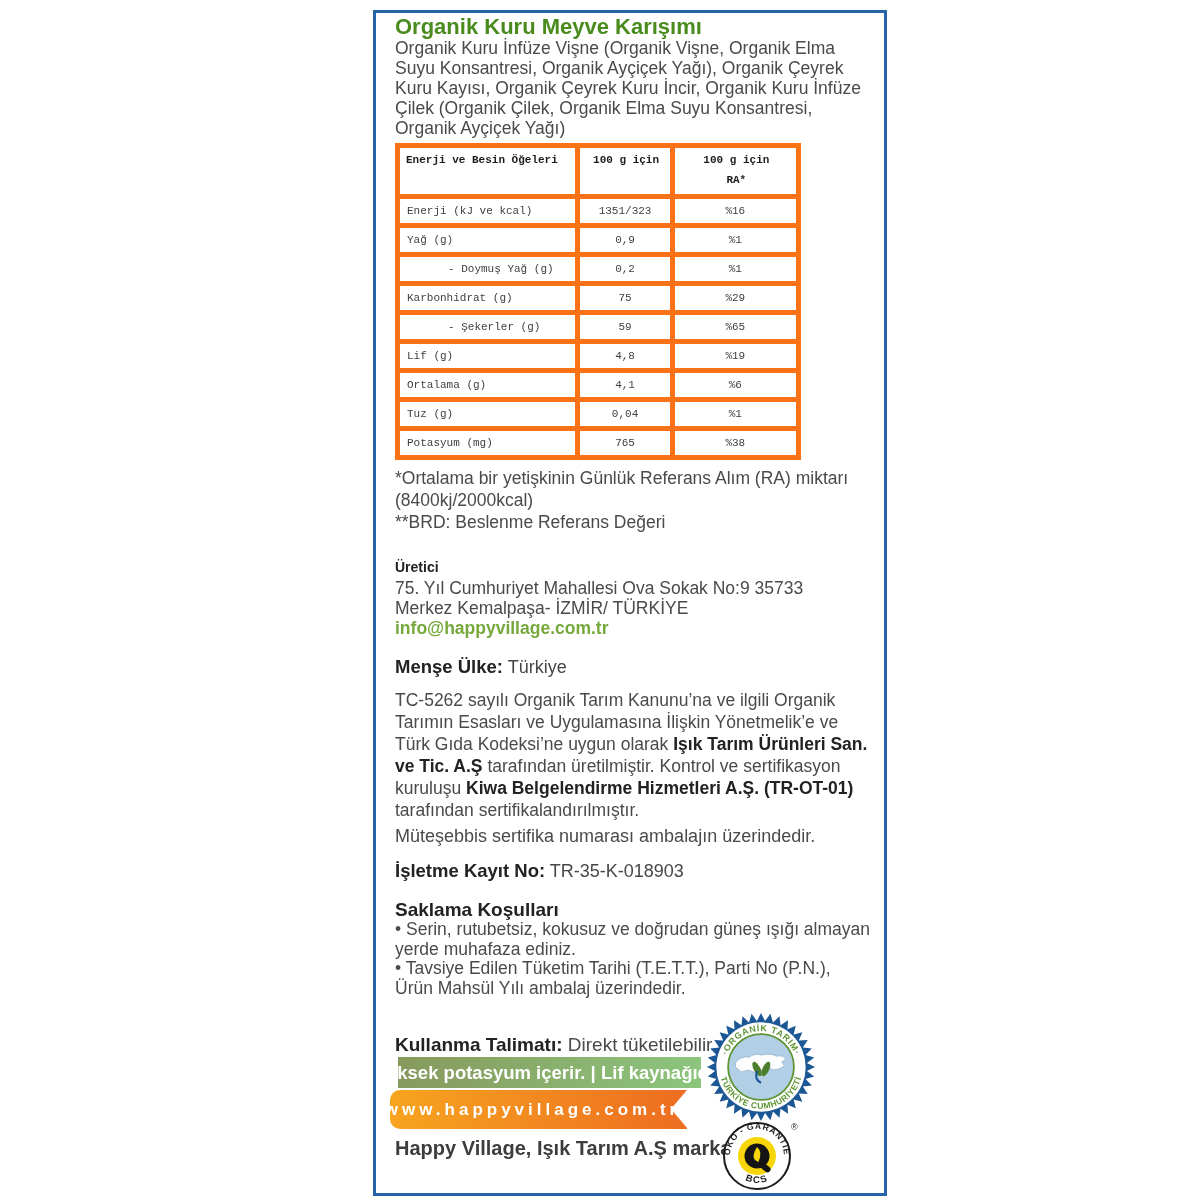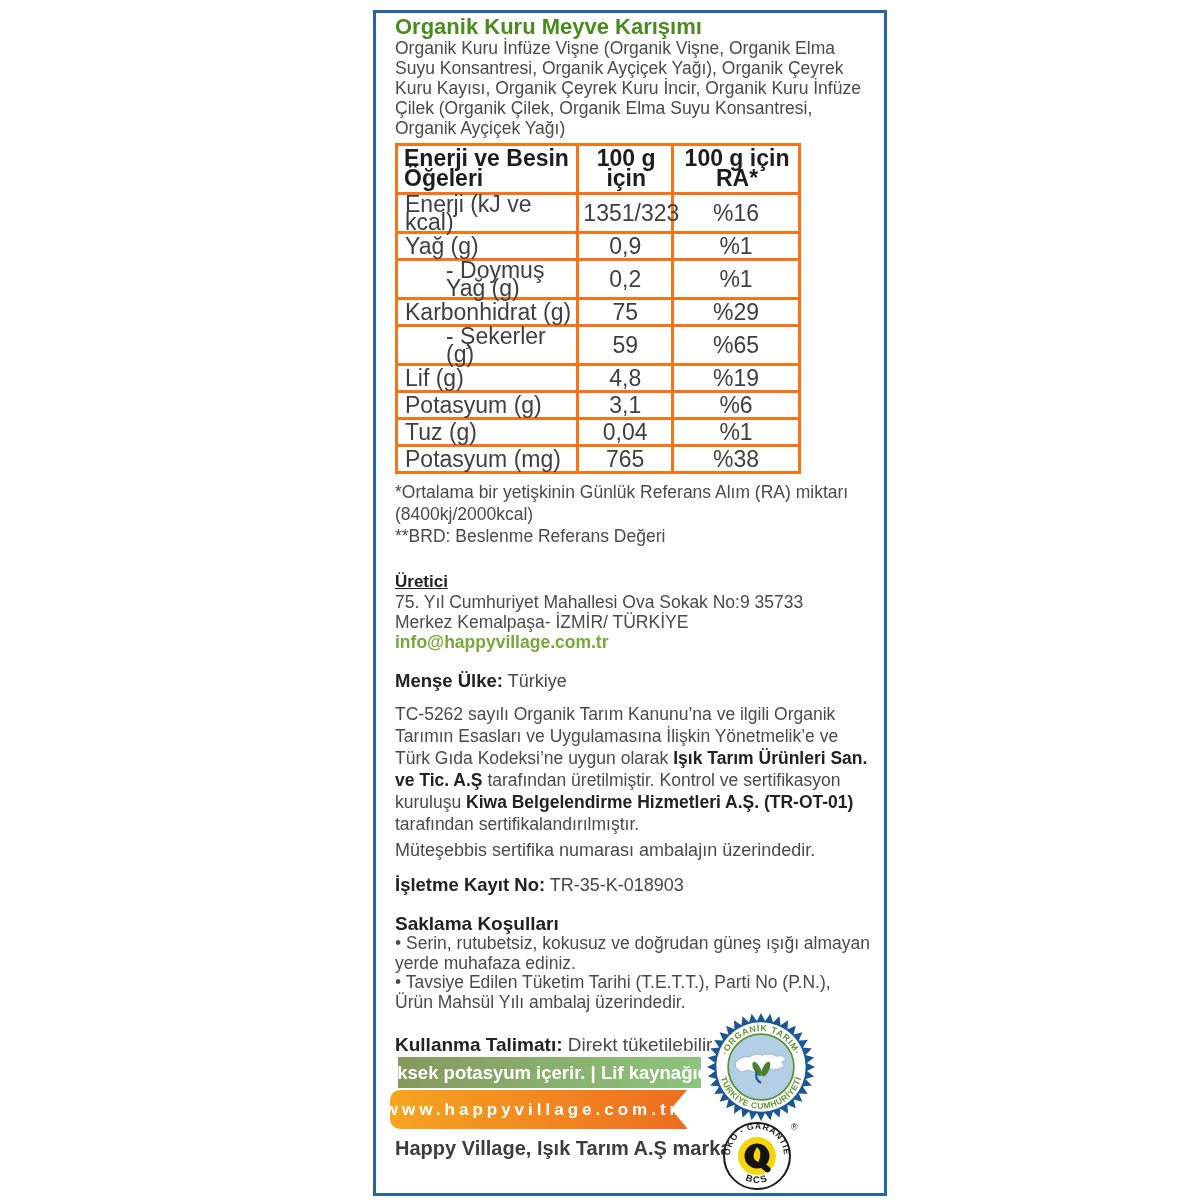--- a/index.html
+++ b/index.html
@@ -13,33 +13,33 @@
     border:3px solid #2565a6; box-sizing:border-box; background:#fff; overflow:hidden;
   }
   .content { padding:3px 14px 0 19px; }
 
   .title { margin:0; font-size:22px; line-height:22px; font-weight:bold; color:#4a8b1e; }
   .sub-label { margin:3px 0 0; font-size:19px; line-height:21px; font-weight:bold; color:#222; }
   .body-text { font-size:17.5px; line-height:20px; color:#4a4a4a; }
 
   table.nutri { border-collapse:collapse; margin-top:5px; width:406px; table-layout:fixed; }
   table.nutri col.c1 { width:45%; } table.nutri col.c2 { width:23.5%; } table.nutri col.c3 { width:31.5%; }
-  table.nutri th, table.nutri td { border:3px solid #f97316; font-size:23px; color:#3f3f3f; }
+  table.nutri th, table.nutri td { border:5px solid #f97316; font-size:11px; color:#3f3f3f;font-family:Liberation Mono, monospace; }
   table.nutri th { font-weight:bold; color:#1d1d1d; padding:2px 4px 4px 6px; vertical-align:top; text-align:center; line-height:20px; }
   table.nutri th.name-h { text-align:left; }
   table.nutri td { height:24px; padding:0 4px; line-height:18px; }
   table.nutri td.name { text-align:left; padding-left:7px; }
   table.nutri td.val, table.nutri td.ra { text-align:center; }
   table.nutri tr.indent td.name { padding-left:48px; }
   table.nutri tr.boldrow td { font-weight:bold; color:#1d1d1d; }
 
   .footnotes { margin-top:7px; font-size:17.5px; line-height:22px; color:#4a4a4a; }
 
   .producer { margin-top:24px; }
-  .producer .head { font-size:17px; line-height:21px; font-weight:bold; color:#222; margin:0;text-decoration:underline; }
+  .producer .head { font-size:14px; line-height:21px; font-weight:bold; color:#222; margin:0; }
   .producer .line { font-size:17.5px; line-height:20px; color:#4a4a4a; }
   .email { color:#76a83c; font-weight:bold; font-size:17.5px; line-height:20px; }
 
   .origin { margin-top:15px; font-size:18px; line-height:28px; }
   .inline-label { font-weight:bold; color:#222; font-size:18.5px; }
 
   .cert { margin-top:8px; font-size:17.5px; line-height:22px; color:#4a4a4a; }
   .cert b { color:#222; }
 
   .note { margin-top:5px; font-size:18px; line-height:20px; color:#4a4a4a; }
@@ -126,22 +126,22 @@
         <td class="name">- Şekerler (g)</td>
         <td class="val">59</td>
         <td class="ra">%65</td>
       </tr>
       <tr>
         <td class="name">Lif (g)</td>
         <td class="val">4,8</td>
         <td class="ra">%19</td>
       </tr>
       <tr>
-        <td class="name">Potasyum (g)</td>
-        <td class="val">3,1</td>
+        <td class="name">Ortalama (g)</td>
+        <td class="val">4,1</td>
         <td class="ra">%6</td>
       </tr>
       <tr>
         <td class="name">Tuz (g)</td>
         <td class="val">0,04</td>
         <td class="ra">%1</td>
       </tr>
       <tr>
         <td class="name">Potasyum (mg)</td>
         <td class="val">765</td>

